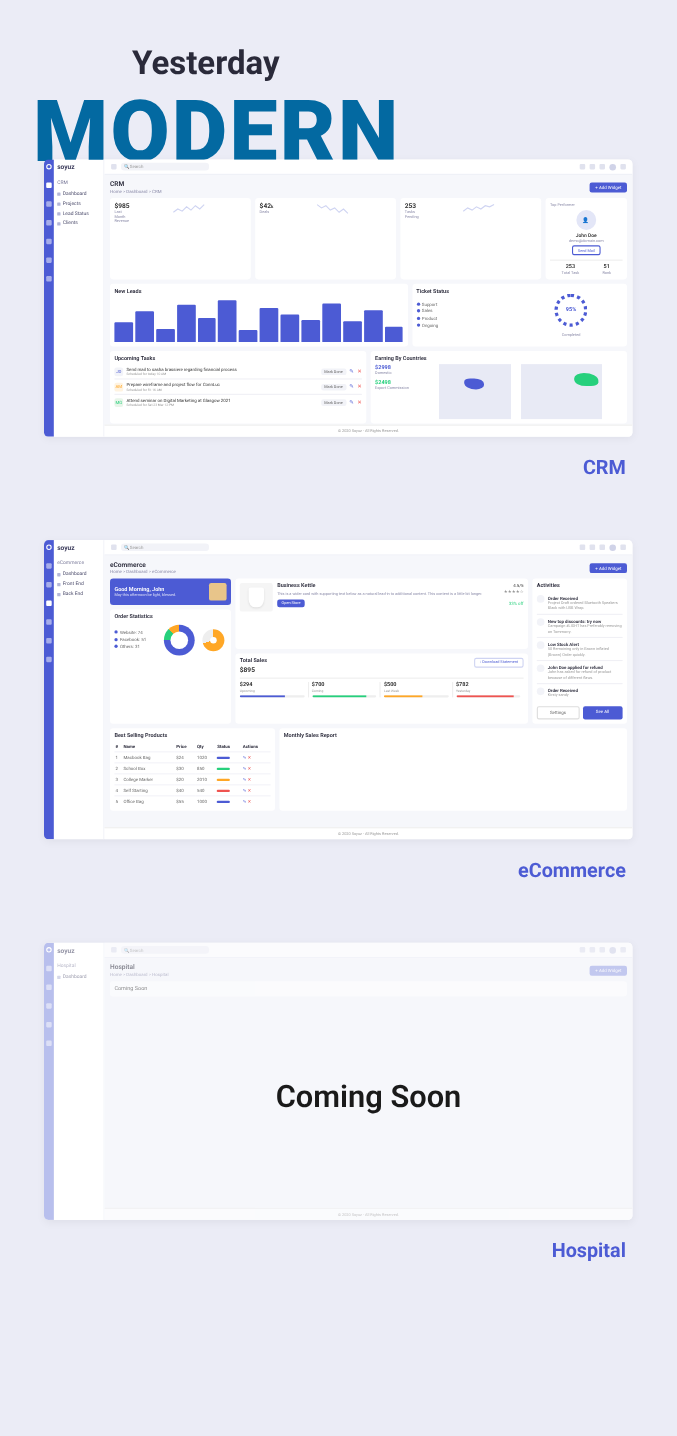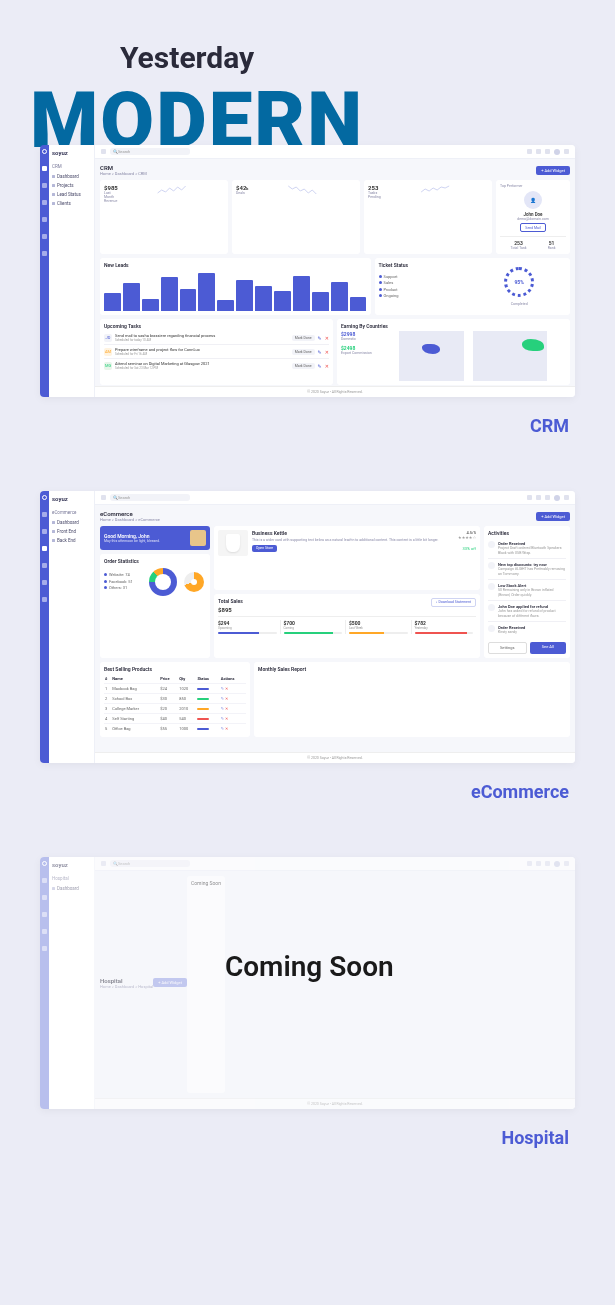--- a/index.html
+++ b/index.html
@@ -593,21 +593,21 @@
     <div class="dash-top">
       <div class="ti"></div>
       <div class="search">🔍 <span>Search</span></div>
       <div class="sp"></div>
       <div class="ti"></div>
       <div class="ti"></div>
       <div class="ti"></div>
       <div class="av"></div>
       <div class="ti"></div>
     </div>
-    <div class="dash-body" style="display:flex;flex-direction:row">
+    <div class="dash-body" style="display:flex;flex-direction:column">
       <div class="bc-row">
         <div class="bc">
           <div class="pt">Hospital</div>
           <div class="pb">Home &gt; Dashboard &gt; Hospital</div>
         </div>
         <div class="btn-add" style="opacity:0.55">+ Add Widget</div>
       </div>
       <div class="cs-card">
               <div class="ct">Coming Soon</div>
             </div>

